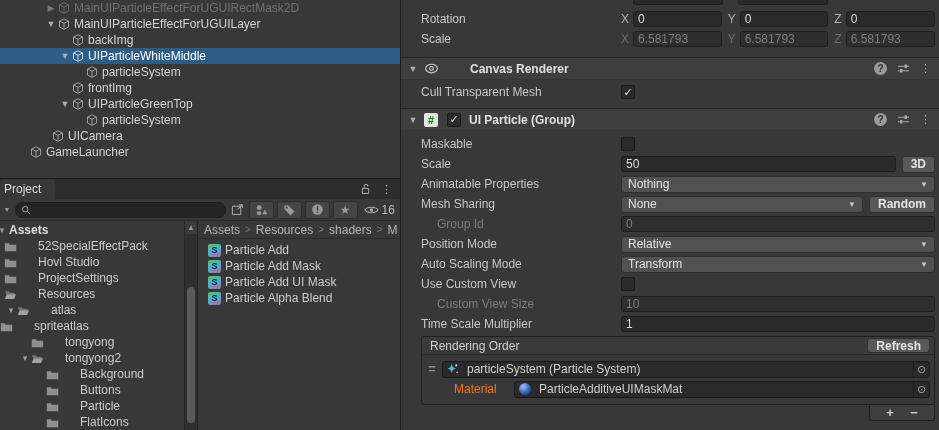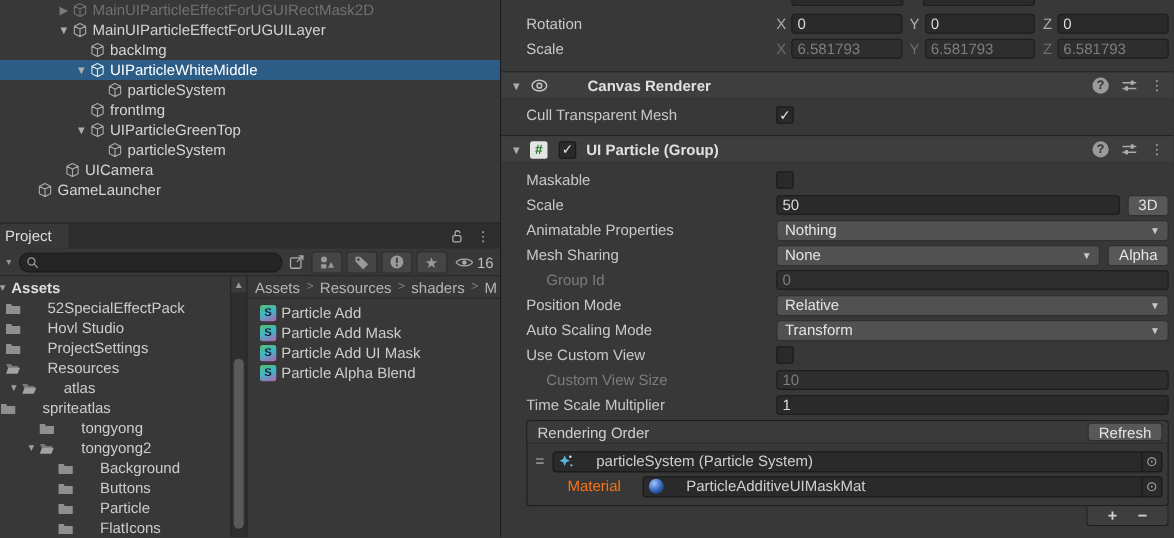--- a/index.html
+++ b/index.html
@@ -80,29 +80,29 @@
   .comp-title { font-weight:bold; color:#E0E0E0; margin-left:3px; }
   .hdr-right { margin-left:auto; display:flex; align-items:center; gap:10px; padding-right:2px; }
   .help-icon { width:13px; height:13px; border-radius:50%; background:#9A9A9A; color:#2E2E2E; font-size:10px; font-weight:bold; display:flex; align-items:center; justify-content:center; }
   .kebab { color:#B5B5B5; font-size:11px; letter-spacing:0; }
 
   .checkbox { width:14px; height:14px; background:#2A2A2A; border:1px solid #1A1A1A; border-radius:2px; display:flex; align-items:center; justify-content:center; color:#E6E6E6; font-size:11px; }
   .script-icon { width:14px; height:14px; border-radius:2px; background:#E4E4E4; color:#1E7A1E; font-weight:bold; font-size:11px; display:flex; align-items:center; justify-content:center; }
 
   .dropdown { flex:1; height:17px; background:#515151; border:1px solid #303030; border-radius:3px; display:flex; align-items:center; padding:0 6px; color:#E4E4E4; min-width:0; }
   .dd-arrow { margin-left:auto; font-size:8px; color:#C8C8C8; }
-  .ubutton { height:17px; background:#585858; border:1px solid #303030; border-radius:3px; color:#E4E4E4; display:flex; align-items:center; justify-content:center; padding:0 8px; flex:0 0 auto; }
+  .ubutton { height:17px; background:#585858; border:1px solid #303030; border-radius:3px; color:#E4E4E4; display:flex; align-items:center; justify-content:center; padding:0 8px; flex:0 0 auto;font-weight:bold; }
 
   .ro-box { margin:2px 4px 0 20px; border:1px solid #1F1F1F; border-radius:3px; background:#383838; }
   .ro-header { height:18px; display:flex; align-items:center; padding:0 4px 0 8px; background:#3A3A3A; border-bottom:1px solid #2A2A2A; border-radius:3px 3px 0 0; }
   .ro-title { color:#CFCFCF; }
   .ro-body { padding:4px 4px 5px 4px; }
   .ro-row { display:flex; align-items:center; height:20px; gap:4px; }
   .drag-handle { color:#8E8E8E; font-weight:bold; width:12px; text-align:center; flex:0 0 12px; }
-  .obj-field { flex:1; height:17px; background:#2A2A2A; border:1px solid #191919; border-radius:3px; display:flex; align-items:center; padding:0 0 0 4px; gap:18px; color:#CFCFCF; min-width:0; overflow:hidden; white-space:nowrap; }
+  .obj-field { flex:1; height:17px; background:#2A2A2A; border:1px solid #191919; border-radius:3px; display:flex; align-items:center; padding:0 0 0 4px; gap:8px; color:#CFCFCF; min-width:0; overflow:hidden; white-space:nowrap; }
   .obj-picker { margin-left:auto; width:16px; align-self:stretch; border-left:1px solid #1A1A1A; display:flex; align-items:center; justify-content:center; color:#A8A8A8; font-size:11px; flex:0 0 16px; }
   .mat-label { width:84px; flex:0 0 84px; padding-left:28px; color:#f97316; }
   .mat-sphere { width:12px; height:12px; border-radius:50%; background:radial-gradient(circle at 35% 30%, #9FC5FF, #2E62B8 55%, #143056 95%); flex:0 0 12px; }
   .ro-footer-wrap { display:flex; justify-content:flex-end; padding-right:4px; }
   .ro-footer { width:66px; height:16px; background:#3E3E3E; border:1px solid #1F1F1F; border-top:none; border-radius:0 0 3px 3px; display:flex; align-items:center; justify-content:space-evenly; }
   .pm-btn { color:#CFCFCF; font-size:13px; font-weight:bold; line-height:1; }
 
   svg { display:block; }
 </style>
 </head>
@@ -547,21 +547,21 @@
         </div>
       </div>
 
       <div class="irow">
         <span class="ilabel">Mesh Sharing</span>
         <div class="ival">
           <div class="dropdown">
             <span>None</span>
             <span class="dd-arrow">▼</span>
           </div>
-          <span class="ubutton">Alpha</span>
+          <span class="ubutton">Random</span>
         </div>
       </div>
 
       <div class="irow">
         <span class="ilabel indent dim">Group Id</span>
         <div class="ival">
           <input class="ufield" disabled="" value="0" style="">
         </div>
       </div>
 

